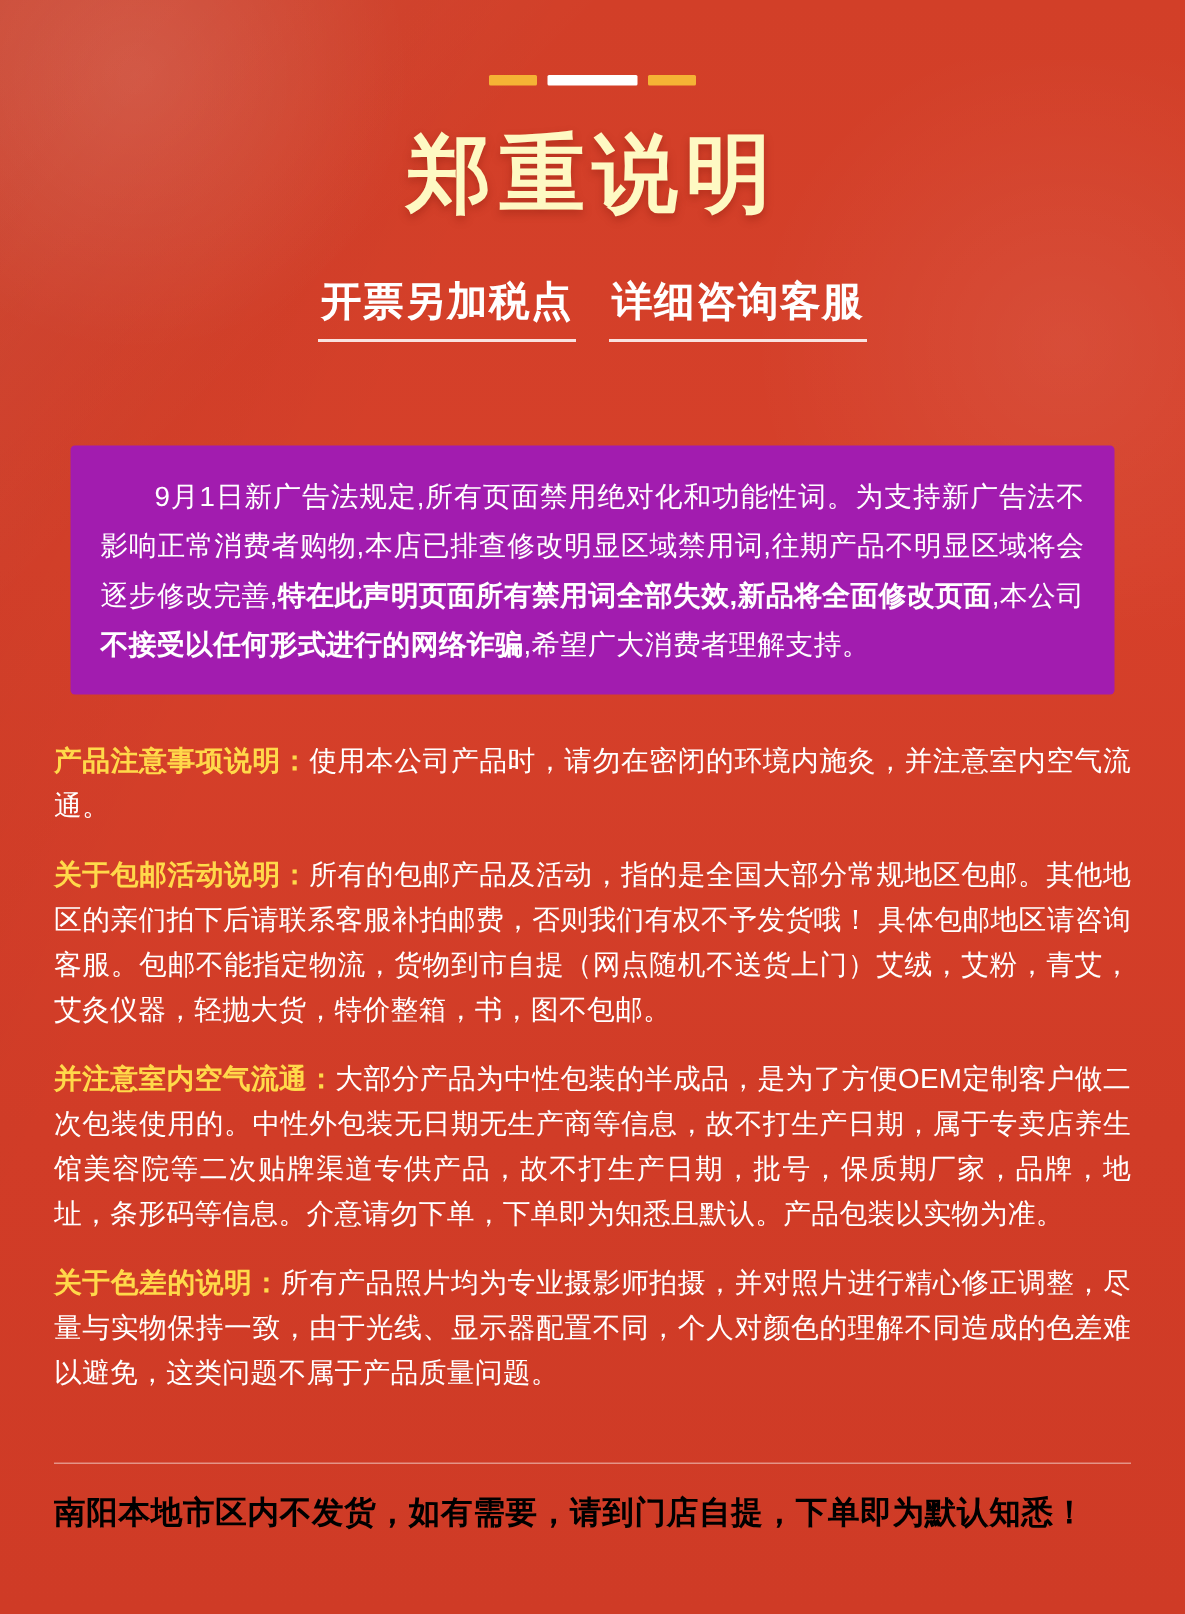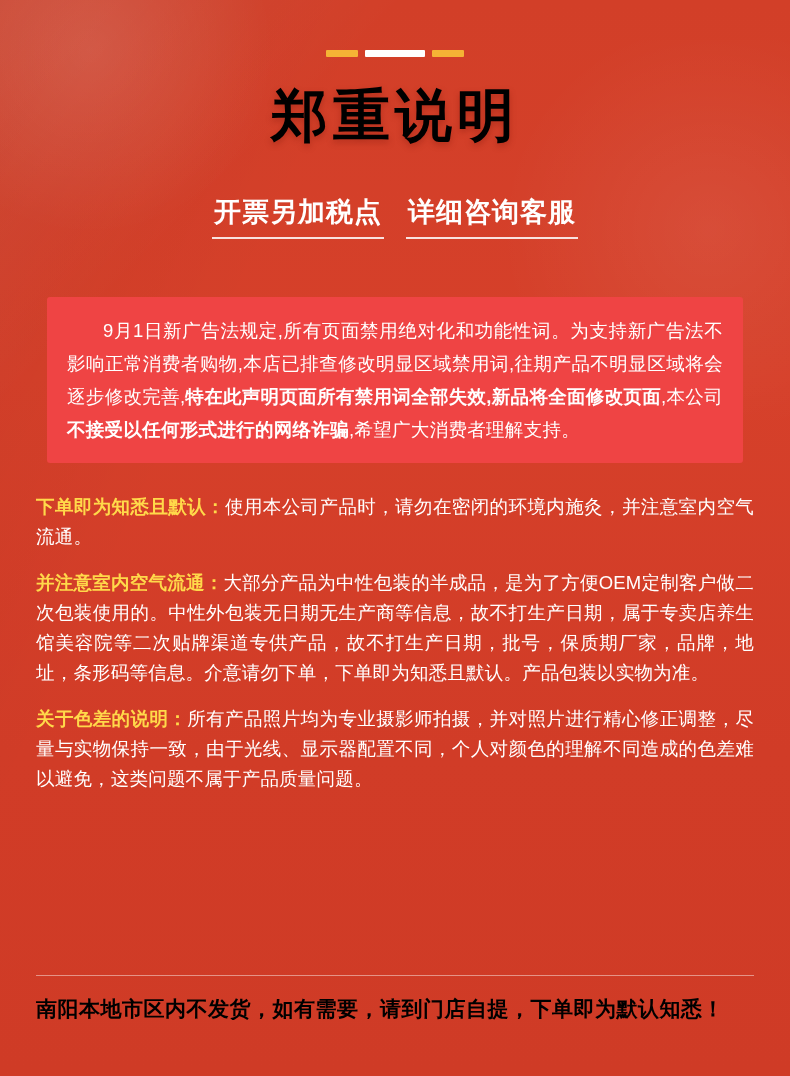--- a/index.html
+++ b/index.html
@@ -67,21 +67,21 @@
   .bar-b { width: 60px; background: #ffffff; }
   .bar-c { width: 32px; background: #f5b335; }
 
   
   .title {
     position: absolute;
     top: 78px;
     left: 0;
     right: 0;
     text-align: center;
-    color: #000000;
+    color: #fef9c3;
     font-size: 57px;
     font-weight: bold;
     letter-spacing: 5px;
     text-shadow: 0 3px 6px rgba(120,20,10,0.35);
   }
 
   
   .subtitle {
     position: absolute;
     top: 172px;
@@ -93,35 +93,35 @@
     font-weight: bold;
     line-height: 44px;
     letter-spacing: 1px;
   }
   .subtitle .u {
     display: inline-block;
     border-bottom: 2px solid rgba(255,255,255,0.85);
     padding: 0 2px 3px 2px;
   }
   .subtitle .line2 {
-    margin-top: 18px;
+    margin-top: 7px;
   }
   .subtitle .gap {
     display: inline-block;
     width: 22px;
   }
 
   
   .notice-box {
     position: absolute;
     left: 47px;
     top: 297px;
     width: 696px;
     box-sizing: border-box;
-    background: #ef4444;
+    background: #a21caf;
     border-radius: 3px;
     padding: 17px 20px 17px 20px;
     color: #ffffff;
     font-size: 18.5px;
     line-height: 33px;
     letter-spacing: 0.3px;
     text-align: justify;
   }
   .notice-box .indent { display: inline-block; width: 36px; }
   .notice-box b { font-weight: bold; }
@@ -191,21 +191,24 @@
       <span class="u">开票另加税点</span><span class="gap"></span><span class="u">详细咨询客服</span>
     </div>
   </div>
 
   <div class="notice-box">
     <span class="indent"></span><span>9月1日新广告法规定,所有页面禁用绝对化和功能性词。为支持新广告法不影响正常消费者购物,本店已排查修改明显区域禁用词,往期产品不明显区域将会逐步修改完善,</span><b>特在此声明页面所有禁用词全部失效,新品将全面修改页面</b><span>,本公司</span><b>不接受以任何形式进行的网络诈骗</b><span>,希望广大消费者理解支持。</span>
   </div>
 
   <div class="sections">
     <div class="section">
-      <span class="lead">下单即为知悉且默认：</span><span class="body">使用本公司产品时，请勿在密闭的环境内施灸，并注意室内空气流通。</span>
+      <span class="lead">产品注意事项说明：</span><span class="body">使用本公司产品时，请勿在密闭的环境内施灸，并注意室内空气流通。</span>
+    </div>
+    <div class="section">
+      <span class="lead">关于包邮活动说明：</span><span class="body">所有的包邮产品及活动，指的是全国大部分常规地区包邮。其他地区的亲们拍下后请联系客服补拍邮费，否则我们有权不予发货哦！ 具体包邮地区请咨询客服。包邮不能指定物流，货物到市自提（网点随机不送货上门）艾绒，艾粉，青艾，艾灸仪器，轻抛大货，特价整箱，书，图不包邮。</span>
     </div>
     <div class="section">
       <span class="lead">并注意室内空气流通：</span><span class="body">大部分产品为中性包装的半成品，是为了方便OEM定制客户做二次包装使用的。中性外包装无日期无生产商等信息，故不打生产日期，属于专卖店养生馆美容院等二次贴牌渠道专供产品，故不打生产日期，批号，保质期厂家，品牌，地址，条形码等信息。介意请勿下单，下单即为知悉且默认。产品包装以实物为准。</span>
     </div>
     <div class="section">
       <span class="lead">关于色差的说明：</span><span class="body">所有产品照片均为专业摄影师拍摄，并对照片进行精心修正调整，尽量与实物保持一致，由于光线、显示器配置不同，个人对颜色的理解不同造成的色差难以避免，这类问题不属于产品质量问题。</span>
     </div>
   </div>
 
   <div class="divider"></div>

